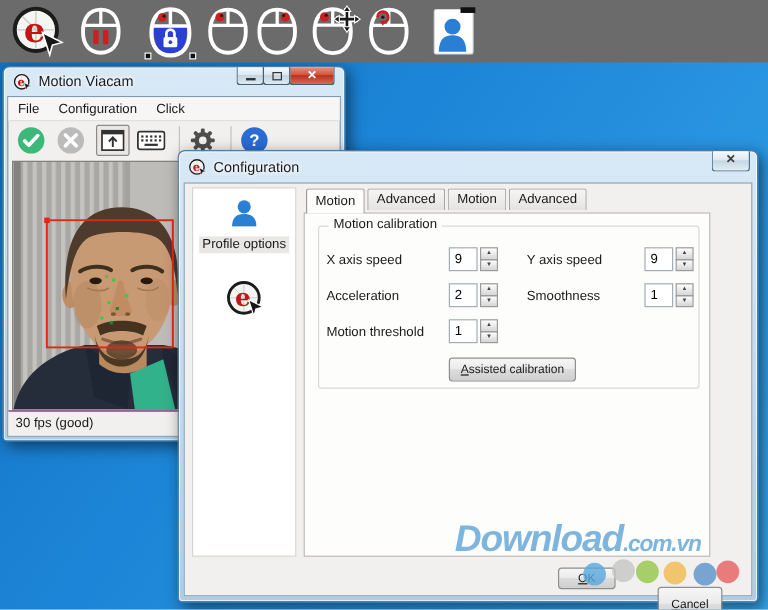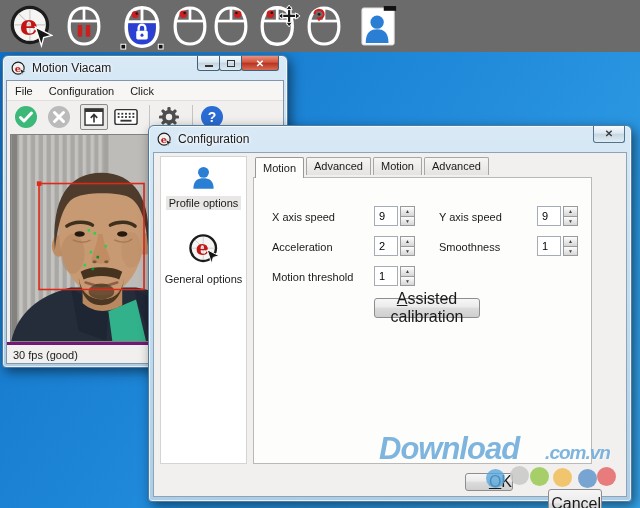--- a/index.html
+++ b/index.html
@@ -35,21 +35,21 @@
   
   #main-window { left:2px; top:55px; width:286px; height:313px; z-index:1; }
   .menubar { height:20px; background:#f7f6f4; border-bottom:1px solid #e2e0de; display:flex; align-items:center; font-size:11px; color:#1a1a1a; }
   .menu-item { padding:0 8px; line-height:20px; }
   .toolbar { height:32px; display:flex; align-items:center; padding-left:7px; }
   .ticon { margin-right:9px; }
   .ticon-box { width:28px; height:26px; border:1px solid #8a8a8a; border-radius:2px; background:#e9e8e6;
                display:flex; align-items:center; justify-content:center; margin-right:6px; }
   .tsep { width:1px; height:24px; background:#c6c4c2; margin:0 7px 0 2px; }
   .webcam { position:relative; margin:1px 0 0 3px; width:272px; height:208px; border:1px solid #828282; background:#bdbcb8; }
-  .statusbar { position:absolute; left:0; right:0; bottom:0; height:21px; background:#f1f0ee; border-top:3px solid #701a75;
+  .statusbar { position:absolute; left:0; right:0; bottom:0; height:21px; background:#f1f0ee; border-top:1px solid #701a75;
                font-size:11px; color:#1a1a1a; line-height:20px; padding-left:6px; }
   
   #config-dialog { left:148px; top:125px; width:484px; height:377px; z-index:2; }
   #config-dialog .titlebar { height:26px; }
   .dlg-close { position:absolute; top:0; right:6px; width:32px; height:17px;
                border:1px solid #51748c; border-top:none; border-radius:0 0 3px 3px;
                background:linear-gradient(#f7fbfe 0%,#dde9f1 45%,#c5d7e4 50%,#e2edf4 100%);
                color:#3c3c3c; font-size:10px; font-weight:bold; text-align:center; line-height:15px; }
   #config-dialog .client { top:26px; bottom:4px; left:4px; right:4px; border:1px solid #8aa4b8; }
   .d-sidebar { position:absolute; left:6px; top:3px; width:87px; height:308px; background:#fff; border:1px solid #d6d4d2; text-align:center;padding-left:17px; }
@@ -66,32 +66,32 @@
   .group-legend { position:absolute; top:-8px; left:8px; background:#fdfdfc; padding:0 4px; font-size:11px; color:#1a1a1a; }
   .f-label { position:absolute; font-size:11px; color:#1a1a1a; }
   .f-input { position:absolute; width:24px; height:20px; border:1px solid #a5acb5; background:#fff;
              font-family:"Liberation Sans",sans-serif; font-size:11px; padding-left:4px; }
   .spin { position:absolute; width:15px; height:20px; display:flex; flex-direction:column; }
   .spin i { flex:1; border:1px solid #9a9a9a; background:linear-gradient(#fdfdfd,#d6d6d6);
             font-size:5px; font-style:normal; color:#444; text-align:center; line-height:8px; }
   .spin i + i { margin-top:-1px; }
   .win-btn { position:absolute; border:1px solid #8e8e8e; border-radius:3px;
              background:linear-gradient(#f6f6f6 0%,#ebebeb 45%,#dcdcdc 50%,#cfcfcf 100%);
-             font-family:"Liberation Sans",sans-serif; font-size:16px; color:#1a1a1a;
-             display:flex; align-items:center; justify-content:flex-end; }
+             font-family:"Liberation Sans",sans-serif; font-size:10px; color:#1a1a1a;
+             display:flex; align-items:center; justify-content:center; }
   .win-btn span { display:block; }
   .win-btn span::first-letter { text-decoration:underline; }
   #assisted-btn { left:120px; top:120px; width:106px; height:20px; }
   #ok-btn { left:311px; top:320px; width:48px; height:18px; }
   #cancel-btn { left:394px; top:336px; width:54px; height:30px; }
   .watermark { position:absolute; left:225px; top:278px; z-index:4; white-space:nowrap;
                font-weight:bold; font-style:italic; color:#74afdc; opacity:.92;
                text-shadow:1px 1px 0 rgba(255,255,255,.55); letter-spacing:-1px; }
   .watermark .wm-main { font-size:31px; }
-  .watermark .wm-suffix { font-size:19px;padding-left:26px; }
+  .watermark .wm-suffix { font-size:19px; }
   .dot { position:absolute; width:19px; height:19px; border-radius:50%; opacity:.8; z-index:5; filter:blur(.4px); }
 </style>
 </head>
 <body>
 
 <svg width="0" height="0" style="position:absolute">
   <defs>
     <g id="mouseBody">
       <path d="M20,3 C31,3 36.5,11 36.5,23.5 C36.5,36 30,43 20,43 C10,43 3.5,36 3.5,23.5 C3.5,11 9,3 20,3 Z" fill="none" stroke="#fff" stroke-width="3.6"></path>
       <path d="M4,17.5 H36" stroke="#fff" stroke-width="3"></path>
@@ -335,32 +335,34 @@
       <div class="sb-item" style="top:8px">
         <svg width="27" height="24" viewBox="0 0 32 28">
             <use href="#personIcon"></use>
           </svg>
         <div><span class="sb-label selected">Profile options</span></div>
       </div>
       <div class="sb-item" style="top:76px">
         <svg width="32" height="32" viewBox="0 0 40 40">
             <use href="#eviacamLogo"></use>
           </svg>
-        <div><span class="sb-label">General options</span></div>
       </div>
     </div>
 
     <div class="d-tabs">
       <span class="tab active">Motion</span>
       <span class="tab">Advanced</span>
       <span class="tab">Motion</span>
       <span class="tab">Advanced</span>
     </div>
 
     <div class="d-panel">
+      <div class="groupbox">
+        <span class="group-legend">Motion calibration</span>
+      </div>
       <span class="f-label" style="left:18px;top:33px">X axis speed</span>
       <input class="f-input" style="left: 120px; top: 28px;" value="9">
       <span class="spin" style="left:146px;top:28px">
           <i>▲</i>
           <i>▼</i>
         </span>
 
       <span class="f-label" style="left:185px;top:33px">Y axis speed</span>
       <input class="f-input" style="left: 283px; top: 28px;" value="9">
       <span class="spin" style="left:309px;top:28px">

